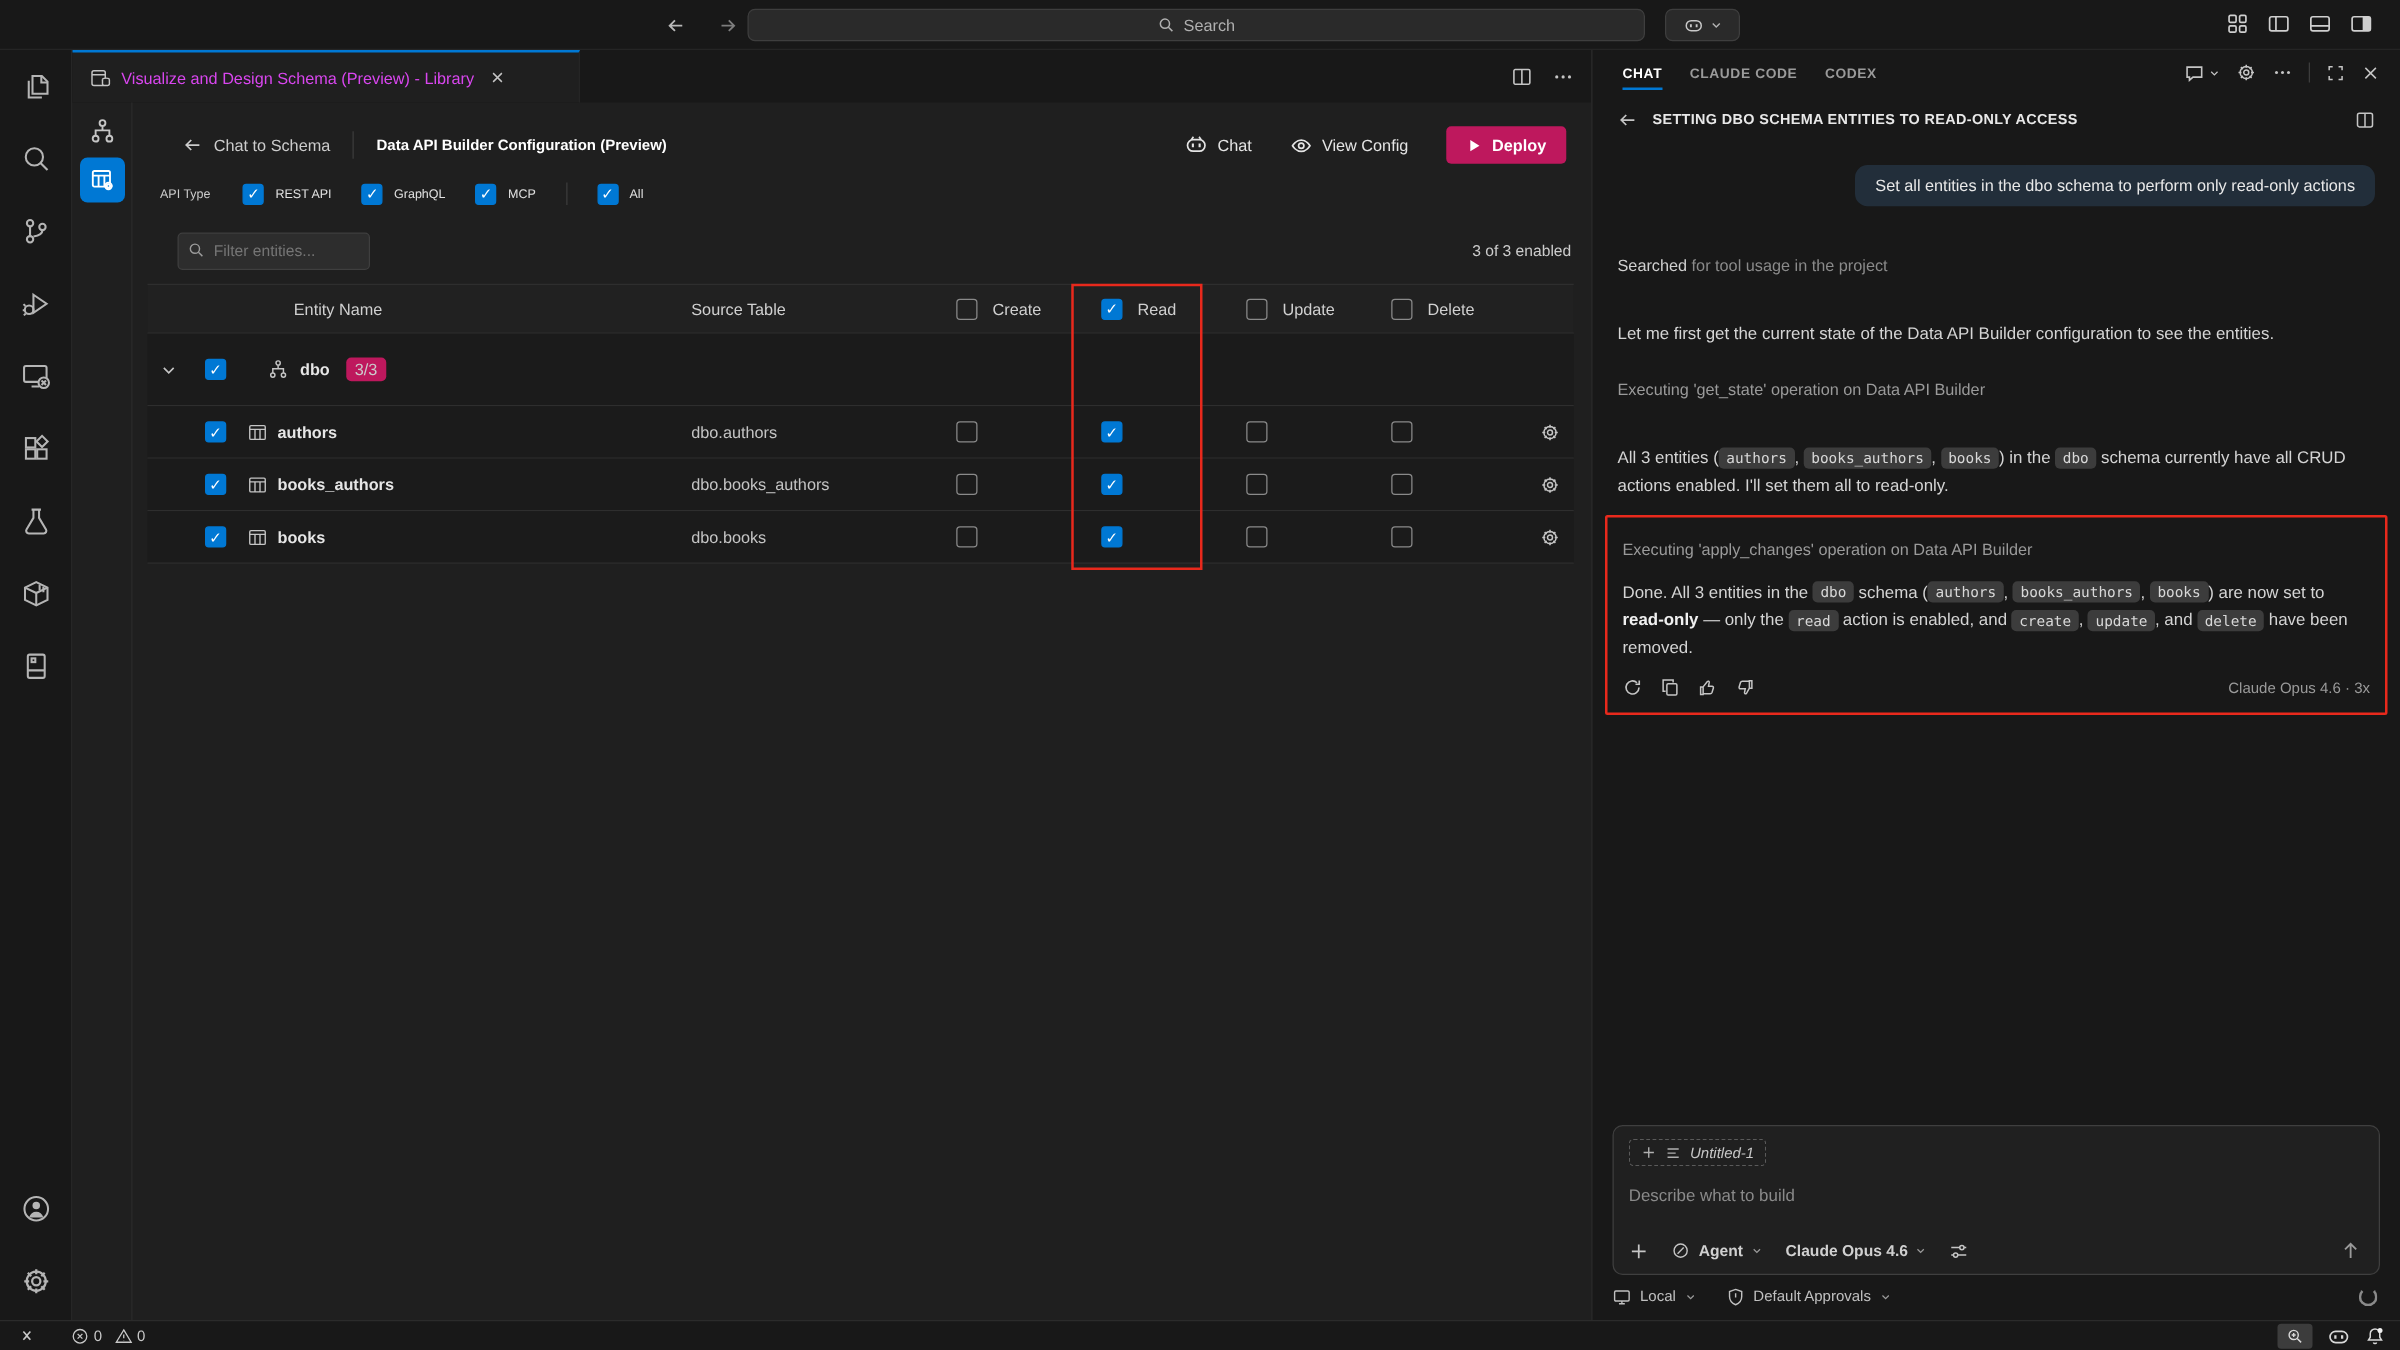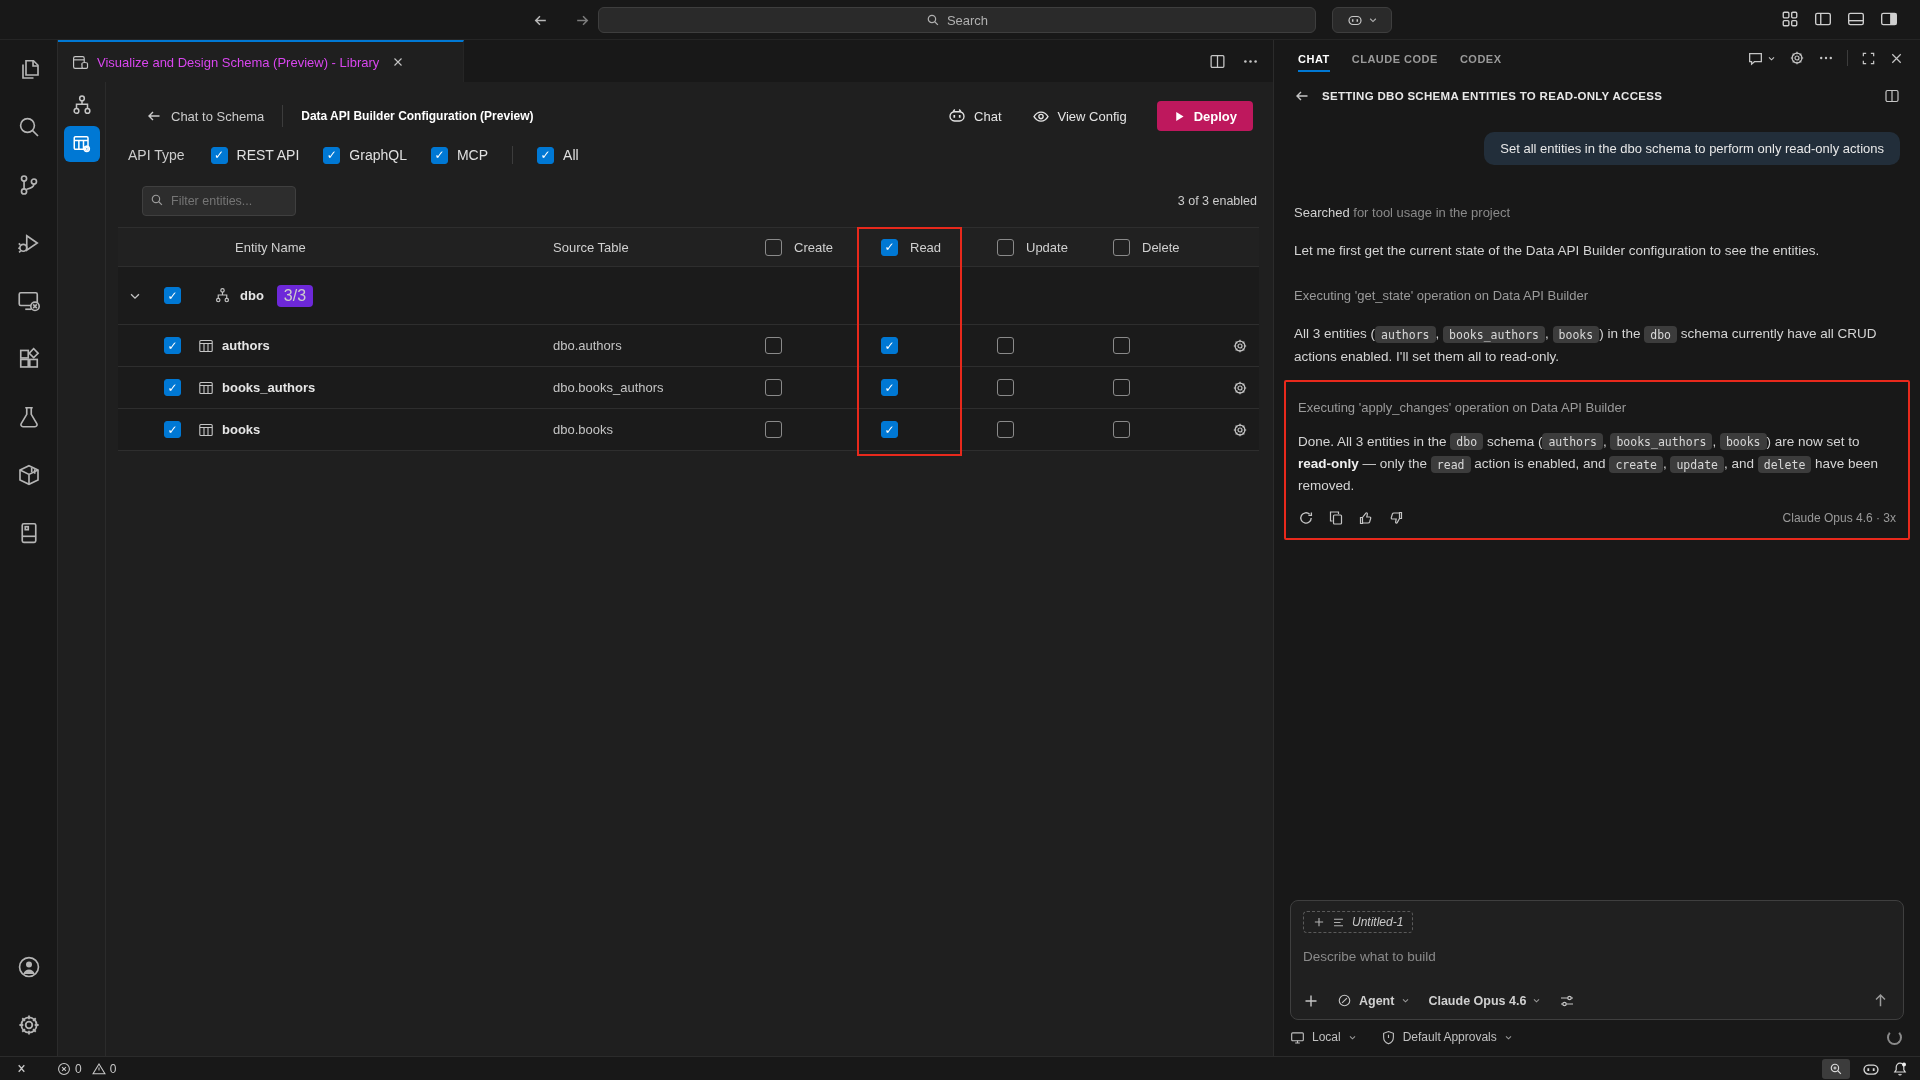--- a/index.html
+++ b/index.html
@@ -44,21 +44,21 @@
   .panel-header { margin-top:14px; height:40px; display:flex; align-items:center; padding-left:28px; }
   .back-link { display:flex; align-items:center; gap:9px; font-size:13px; color:#cccccc; }
   .hdr-divider { width:1px; height:22px; background:#3c3c3c; margin:0 18px; }
   .panel-title { font-size:12px; font-weight:bold; color:#ffffff; }
   .hdr-actions { margin-left:auto; display:flex; align-items:center; gap:30px; margin-right:6px; }
   .ghost-btn { display:flex; align-items:center; gap:8px; font-size:13px; color:#e4e4e4; }
   .deploy-btn { display:flex; align-items:center; gap:8px; font-size:13px; color:#ffffff; background:#be185d;
     border-radius:4px; height:30px; padding:0 16px; font-weight:bold; }
 
   .api-row { margin-top:6px; height:26px; display:flex; align-items:center; padding-left:10px; gap:24px;
-    font-size:14px; color:#e0e0e0; }
+    font-size:10px; color:#e0e0e0; }
   .api-label { color:#cccccc; margin-right:2px; }
   .api-item { display:flex; align-items:center; gap:9px; }
   .api-divider { width:1px; height:18px; background:#3c3c3c; }
 
   .filter-row { margin-top:18px; display:flex; align-items:center; padding-left:24px; }
   .filter-input { width:154px; height:30px; background:#2d2d2d; border:1px solid #3f3f3f; border-radius:4px;
     color:#9b9b9b; font-size:12.5px; padding:0 8px 0 28px; outline:none;
     font-family:"Liberation Sans","DejaVu Sans",sans-serif; }
   .filter-wrap { position:relative; }
   .filter-wrap .f-icon { position:absolute; left:8px; top:7px; }
@@ -70,21 +70,21 @@
   .t-header { height:40px; background:#212121; border-top:1px solid #2e2e2e; border-bottom:1px solid #2e2e2e;
     color:#d0d0d0; }
   .t-group { height:58px; background:#1b1b1b; border-bottom:1px solid #2e2e2e; }
   .t-row { height:42px; background:#1b1b1b; border-bottom:1px solid #2e2e2e; }
   .h-entity { padding-left:43px; }
   .c-source { padding-left:31px; color:#c4c4c4; }
   .c-action { padding-left:8px; display:flex; align-items:center; gap:12px; }
   .c-gear { display:flex; justify-content:center; }
   .name-cell { display:flex; align-items:center; gap:8px; padding-left:6px; color:#e6e6e6; font-weight:bold; }
   .group-name-cell { padding-left:22px; gap:9px; }
-  .badge { background:#6d28d9; color:#cccccc; border-radius:4px; font-size:16px; font-weight:normal;
+  .badge { background:#be185d; color:#cccccc; border-radius:4px; font-size:13px; font-weight:normal;
     padding:2px 7px; margin-left:4px; }
   .chev-cell { display:flex; justify-content:center; }
   .cb-cell { display:flex; justify-content:flex-start; padding-left:12px; }
 
   
   .cb { width:17px; height:17px; border:1px solid #8a8a8a; border-radius:3px; background:transparent;
     display:inline-flex; align-items:center; justify-content:center; flex:none; }
   .cb.on { background:#0078d4; border-color:#0078d4; }
   .cb.on::after { content:"✓"; color:#ffffff; font-size:12px; font-weight:bold; line-height:1; }
 
@@ -99,21 +99,21 @@
   .chat-tab-actions { margin-left:auto; display:flex; align-items:center; gap:13px; }
   .vline { width:1px; height:16px; background:#3c3c3c; }
 
   .chat-title-row { margin-top:12px; padding:0 20px; display:flex; align-items:center; gap:12px; }
   .chat-title { font-size:11.5px; font-weight:bold; letter-spacing:0.3px; color:#e8e8e8; flex:1; }
 
   .chat-body { padding:0 20px; display:flex; flex-direction:column; }
   .user-bubble { align-self:flex-end; margin-top:28px; background:#222e3a; border-radius:10px;
     padding:9px 16px; font-size:13px; color:#e8e8e8; }
   .meta-line { margin-top:40px; font-size:13px; color:#d0d0d0; }
-  .para { margin-top:20px; font-size:13.5px; color:#d4d4d4; line-height:1.65; }
+  .para { margin-top:36px; font-size:13.5px; color:#d4d4d4; line-height:1.65; }
   .exec-line { margin-top:26px; font-size:13px; color:#9a9a9a; }
   .seg-muted { color:#8a8a8a; }
   .seg-code { font-family:"DejaVu Sans Mono","Liberation Mono",monospace; font-size:11.5px; background:#3c3c3c;
     color:#d8d8d8; border-radius:4px; padding:1.5px 6px; }
   .seg-bold { font-weight:bold; color:#f0f0f0; }
   .response-box { margin:12px -10px 0; border:2.5px solid #e8291c; border-radius:2px; padding:10px 12px 12px; }
   .response-box .exec-line { margin-top:8px; }
   .response-box .para { margin-top:16px; }
   .actions-row { margin-top:12px; display:flex; align-items:center; gap:14px; }
   .attribution { margin-left:auto; font-size:12px; color:#9a9a9a; }

